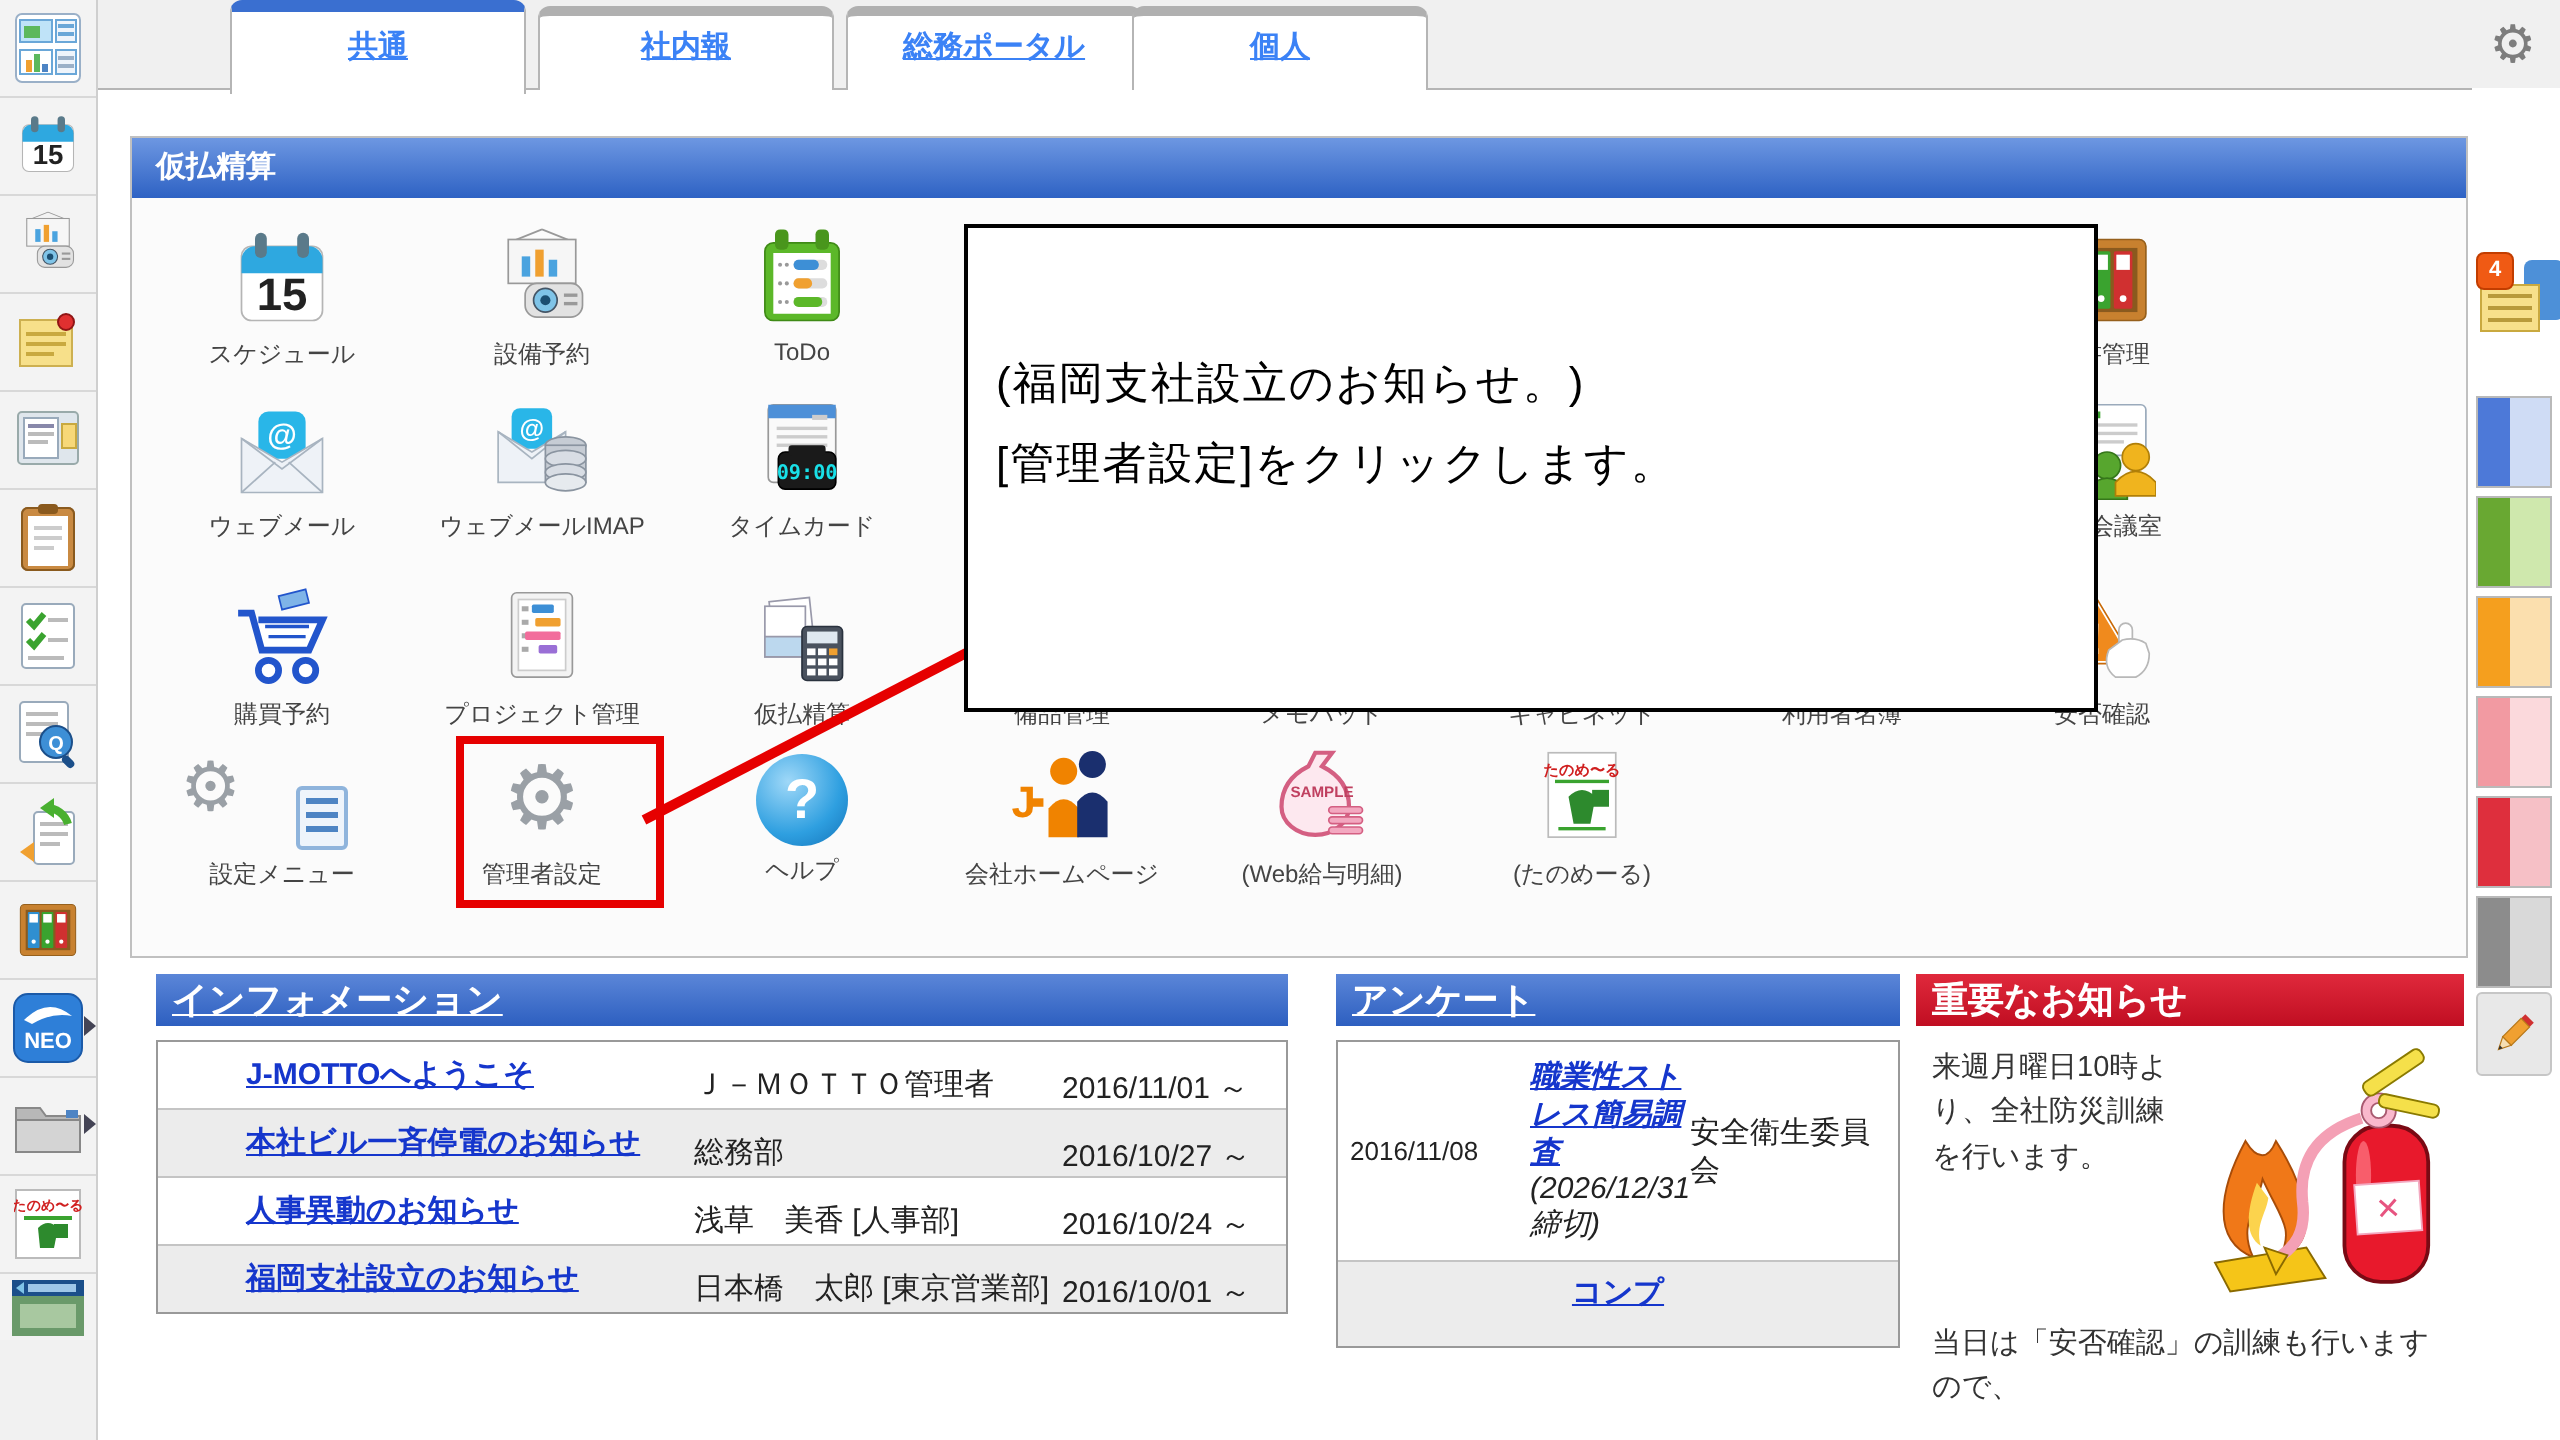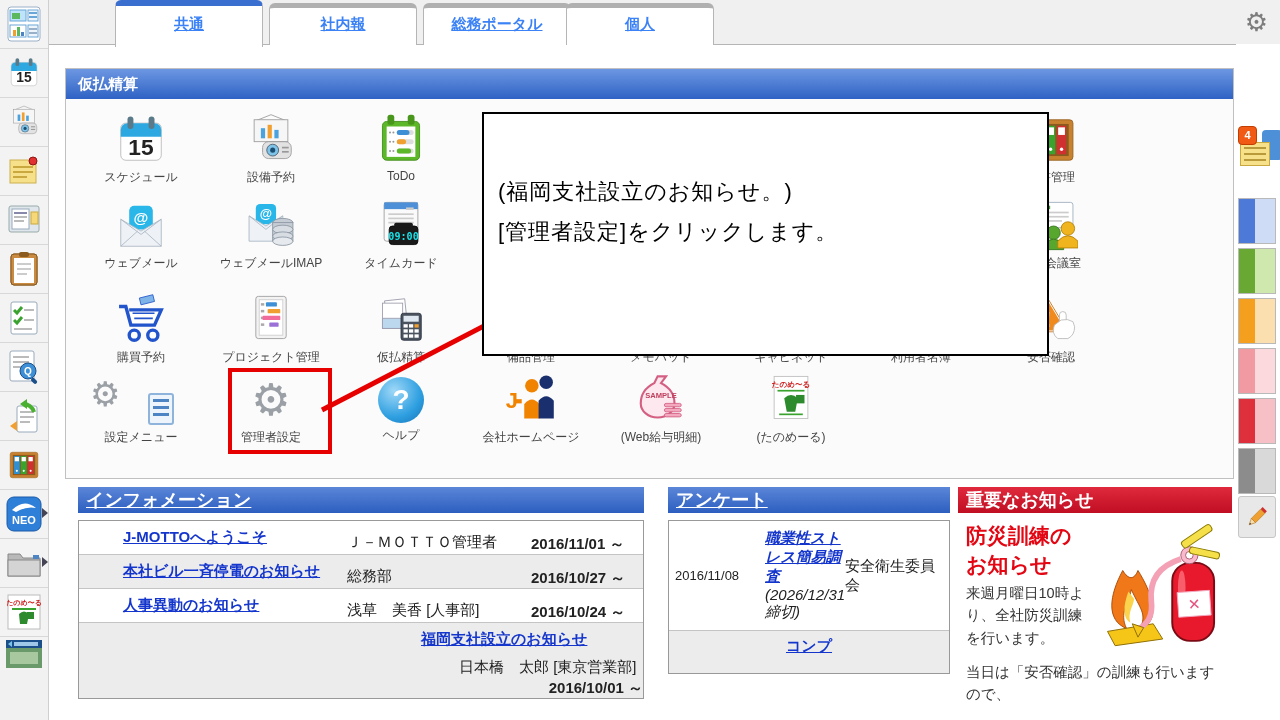--- a/index.html
+++ b/index.html
@@ -38,26 +38,26 @@
   .redbox{position:absolute;left:228px;top:368px;width:96px;height:78px;border:4px solid #e60000;z-index:8;}
   .overlay-svg{position:absolute;left:0;top:0;width:1280px;height:720px;z-index:7;pointer-events:none;}
 
   
   .panel{position:absolute;top:487px;background:#fff;}
   .p-hd{height:26px;line-height:26px;padding-left:8px;color:#fff;font-weight:bold;font-size:18px;background:linear-gradient(#5b86d8,#2d5fc0);}
   .p-hd.link span{text-decoration:underline;cursor:pointer;}
   .p-hd.red{background:linear-gradient(#e0293c,#c00e22);}
   .itable{margin-top:7px;border:1px solid #999;}
   .irow{display:flex;border-bottom:1px solid #c4c4c4;background:#fff;align-items:flex-end;}
-  .irow:last-child{border-bottom:none;flex-direction:column;}
+  .irow:last-child{border-bottom:none;}
   .irow.alt{background:#ececec;}
   .ititle{width:218px;padding:7px 4px 7px 44px;font-size:15px;font-weight:bold;}
   .ititle span{color:#1536cc;text-decoration:underline;cursor:pointer;}
   .iauthor{width:182px;font-size:15px;color:#222;padding:2px;}
-  .idate{flex:1;font-size:15px;font-weight:bold;color:#222;white-space:nowrap;}
+  .idate{flex:1;font-size:15px;font-weight:normal;color:#222;white-space:nowrap;}
 
   .sv-row{display:flex;border-bottom:1px solid #c4c4c4;align-items:center;background:#fff;}
   .sv-date{width:90px;font-size:13px;color:#222;padding-left:6px;}
   .sv-link{width:80px;font-size:15px;padding:8px 0;font-style:italic;}
   .sv-link a{color:#1536cc;font-weight:bold;text-decoration:underline;cursor:pointer;}
   .sv-suffix{color:#222;font-weight:normal;}
   .sv-target{flex:1;font-size:15px;color:#222;}
   .sv-more{background:#ececec;text-align:center;font-size:15px;padding:6px 0;}
   .sv-more span{color:#1536cc;font-weight:bold;text-decoration:underline;cursor:pointer;}
 
@@ -596,21 +596,20 @@
           <circle cx="104" cy="36" r="4" fill="#fff" stroke="#a85a70"></circle>
         <g transform="rotate(-34 104 26)">
             <rect x="98" y="18" width="36" height="8" rx="3" fill="#f5e04a" stroke="#8a7a00"></rect>
           </g>
         <g transform="rotate(12 110 32)">
             <rect x="104" y="28" width="32" height="7" rx="3" fill="#f5e04a" stroke="#8a7a00"></rect>
           </g>
         <path d="M95 40 C70 48 62 64 64 84 C66 100 60 108 50 114" stroke="#f4a0b5" stroke-width="6" fill="none"></path>
         <path d="M44 108 L56 112 L50 122 Z" fill="#f5c518" stroke="#8a6a00"></path>
       </svg>
-      <div class="imp-title">防災訓練のお知らせ</div>
       <div class="imp-text1">来週月曜日10時より、全社防災訓練を行います。</div>
       <div class="imp-text2">当日は「安否確認」の訓練も行いますので、</div>
     </div>
   </div>
 
   <div class="right-col">
     <div class="note-badge">
       <span class="nb-blue"></span>
       <span class="nb-note">
           <i></i>

